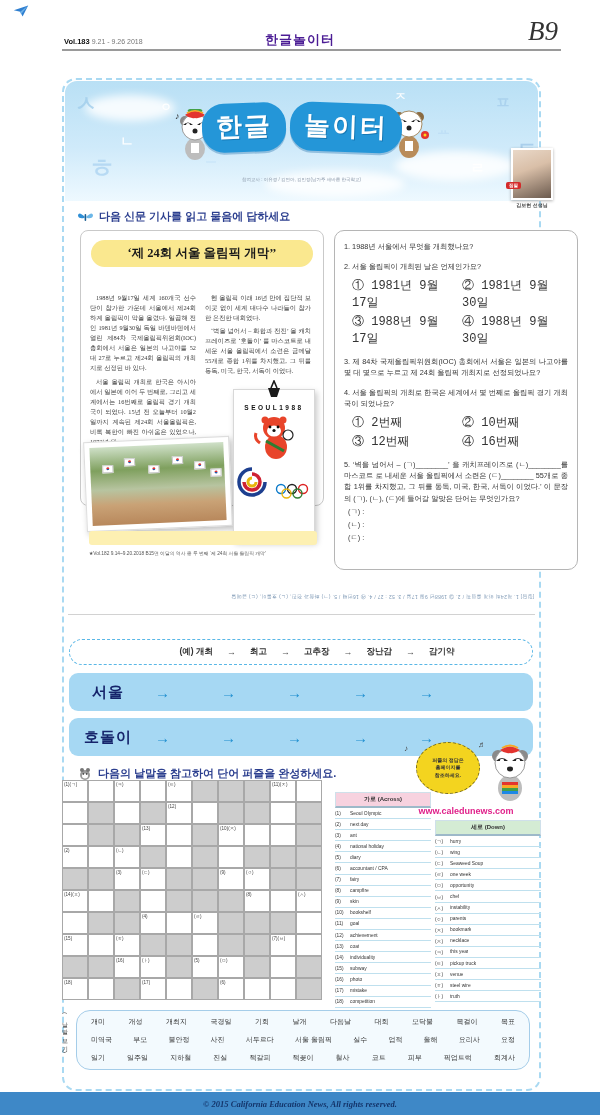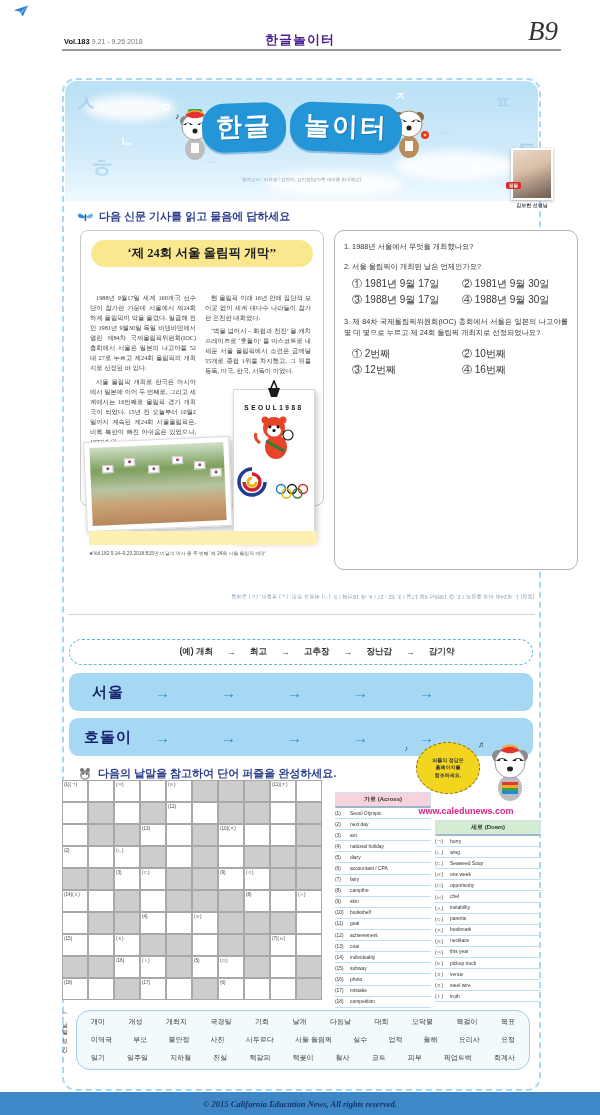--- a/index.html
+++ b/index.html
@@ -78,21 +78,21 @@
   #clip{position:absolute;left:28px;top:-10px;}
   #yellow-strip{left:8px;top:300px;width:228px;height:14px;background:#fdf0b2;border-radius:3px;}
   #art-caption{left:8px;top:319px;width:228px;font-size:4.8px;color:#555;}
 
   
   #questions{left:270px;top:150px;width:244px;height:340px;border:1.5px solid #b5b5b5;border-radius:10px;
     box-sizing:border-box;padding:10px 9px;background:#fff;}
   .q-item{margin-bottom:9px;}
   .q-text{font-size:7.3px;line-height:1.55;color:#333;text-align:justify;}
   .q-options{display:grid;grid-template-columns:1fr 1fr;gap:2px 4px;margin:4px 0 0 8px;}
-  .q-opt{font-size:10px;color:#333;}
+  .q-opt{font-size:12px;color:#333;font-family:Liberation Mono, monospace;}
   .q-blank{font-size:7.3px;color:#333;margin:3px 0 0 4px;}
   #answer-key{left:0px;top:505px;width:470px;text-align:right;}
   #answer-key span{display:inline-block;transform:rotate(180deg);font-size:5px;color:#7e99b5;letter-spacing:.3px;}
 
   #divider{left:4px;top:534px;width:467px;border-top:1px solid #d2d2d2;}
 
   
   #example-box{left:5px;top:559px;width:464px;height:26px;border:1.5px dashed #59b7e6;border-radius:13px;
     box-sizing:border-box;display:flex;align-items:center;justify-content:space-evenly;background:#fff;}
   .ex-word{font-size:8.5px;font-weight:bold;color:#333;}
@@ -295,26 +295,33 @@
             <span class="q-opt">① 1981년 9월 17일</span>
             <span class="q-opt">② 1981년 9월 30일</span>
             <span class="q-opt">③ 1988년 9월 17일</span>
             <span class="q-opt">④ 1988년 9월 30일</span>
           </div>
         </div>
         <div class="q-item">
           <div class="q-text">3. 제 84차 국제올림픽위원회(IOC) 총회에서 서울은 일본의 나고야를 몇 대 몇으로 누르고 제 24회 올림픽 개최지로 선정되었나요?</div>
         </div>
         <div class="q-item">
+          <div class="q-text">4. 서울 올림픽의 개최로 한국은 세계에서 몇 번째로 올림픽 경기 개최국이 되었나요?</div>
           <div class="q-options">
             <span class="q-opt">① 2번째</span>
             <span class="q-opt">② 10번째</span>
             <span class="q-opt">③ 12번째</span>
             <span class="q-opt">④ 16번째</span>
           </div>
+        </div>
+        <div class="q-item">
+          <div class="q-text">5. ‘벽을 넘어서 – (ㄱ)________’ 을 캐치프레이즈로 (ㄴ)________를 마스코트 로 내세운 서울 올림픽에서 소련은 (ㄷ)________ 55개로 종합 1위를 차지했고, 그 뒤를 동독, 미국, 한국, 서독이 이었다.’ 이 문장의 (ㄱ), (ㄴ), (ㄷ)에 들어갈 알맞은 단어는 무엇인가요?</div>
+          <div class="q-blank">(ㄱ) :</div>
+          <div class="q-blank">(ㄴ) :</div>
+          <div class="q-blank">(ㄷ) :</div>
         </div>
       </div>
   </div>
   <div id="answer-key" class="abs">
     <span>[정답] 1. 제24회 하계 올림픽 / 2. ③ 1988년 9월 17일 / 3. 52 : 27 / 4. ④ 16번째 / 5. (ㄱ) 화합과 전진, (ㄴ) 호돌이, (ㄷ) 금메달</span>
   </div>
 
   <div id="divider" class="abs"></div>
 
   <div id="example-box" class="abs">

